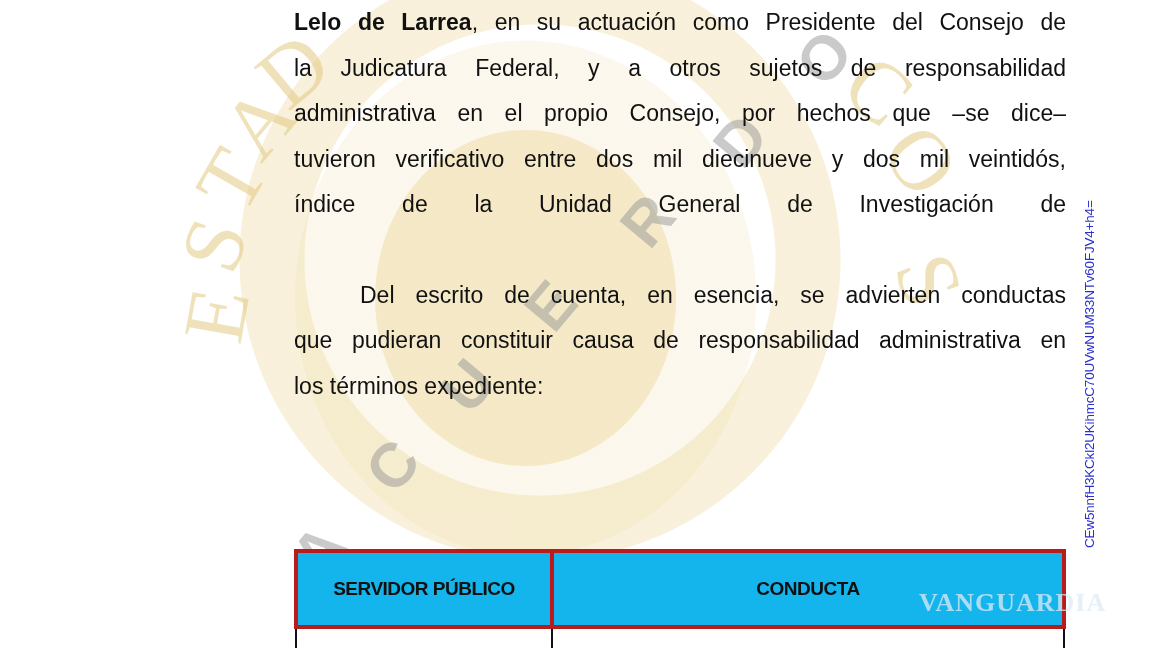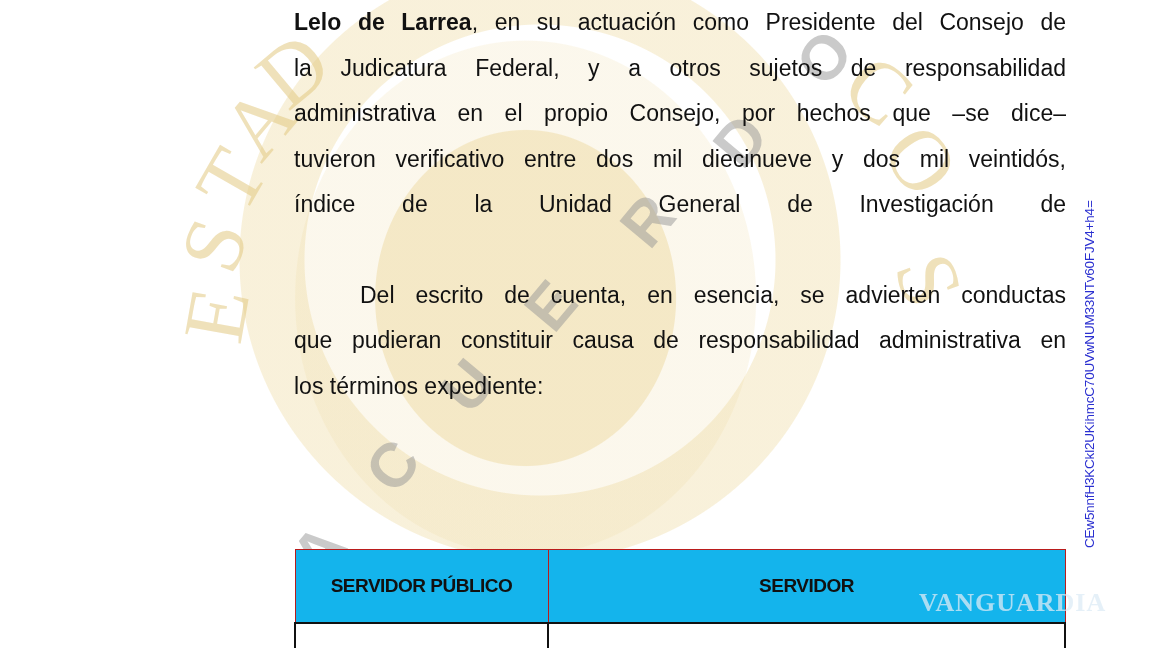--- a/index.html
+++ b/index.html
@@ -36,21 +36,21 @@
     .indent { padding-left: 66px; }
     .gap { height: 45px; }
     .side-code {
       position: absolute; left: 1082px; top: 548px; transform-origin: 0 0; transform: rotate(-90deg);
       color: #2a2fd0; font-size: 13.5px; white-space: nowrap; letter-spacing: -0.2px; z-index: 2;
     }
     table.conducts {
       position: absolute; left: 294px; top: 549px; width: 772px; border-collapse: collapse; z-index: 2;
     }
     table.conducts th {
-      background: #14b4ec; height: 70px; border: 1px solid #b91c1c;
+      background: #14b4ec; height: 70px; border: 4px solid #b91c1c;
       font-size: 19px; font-weight: bold; color: #111; letter-spacing: -0.5px;
     }
     table.conducts td { height: 40px; border: 2px solid #111; background: transparent; }
     .vanguardia {
       position: absolute; left: 888px; top: 588px; z-index: 3;
       font-family: "Liberation Serif", serif; font-weight: bold; font-size: 26px;
       color: rgba(220,235,245,0.75); letter-spacing: 1px; margin-left: 31px;
     }
   </style>
 </head>
@@ -87,21 +87,21 @@
     <span class="line indent">Del escrito de cuenta, en esencia, se advierten conductas</span>
     <span class="line">que pudieran constituir causa de responsabilidad administrativa en</span>
     <span class="line last">los términos expediente:</span>
   </p>
 </div>
 
 <table class="conducts">
   <thead>
     <tr>
       <th style="width:250px;">SERVIDOR PÚBLICO</th>
-      <th>SERVIDOR</th>
+      <th>CONDUCTA</th>
     </tr>
   </thead>
   <tbody>
     <tr>
       <td></td>
       <td></td>
     </tr>
   </tbody>
 </table>
 

